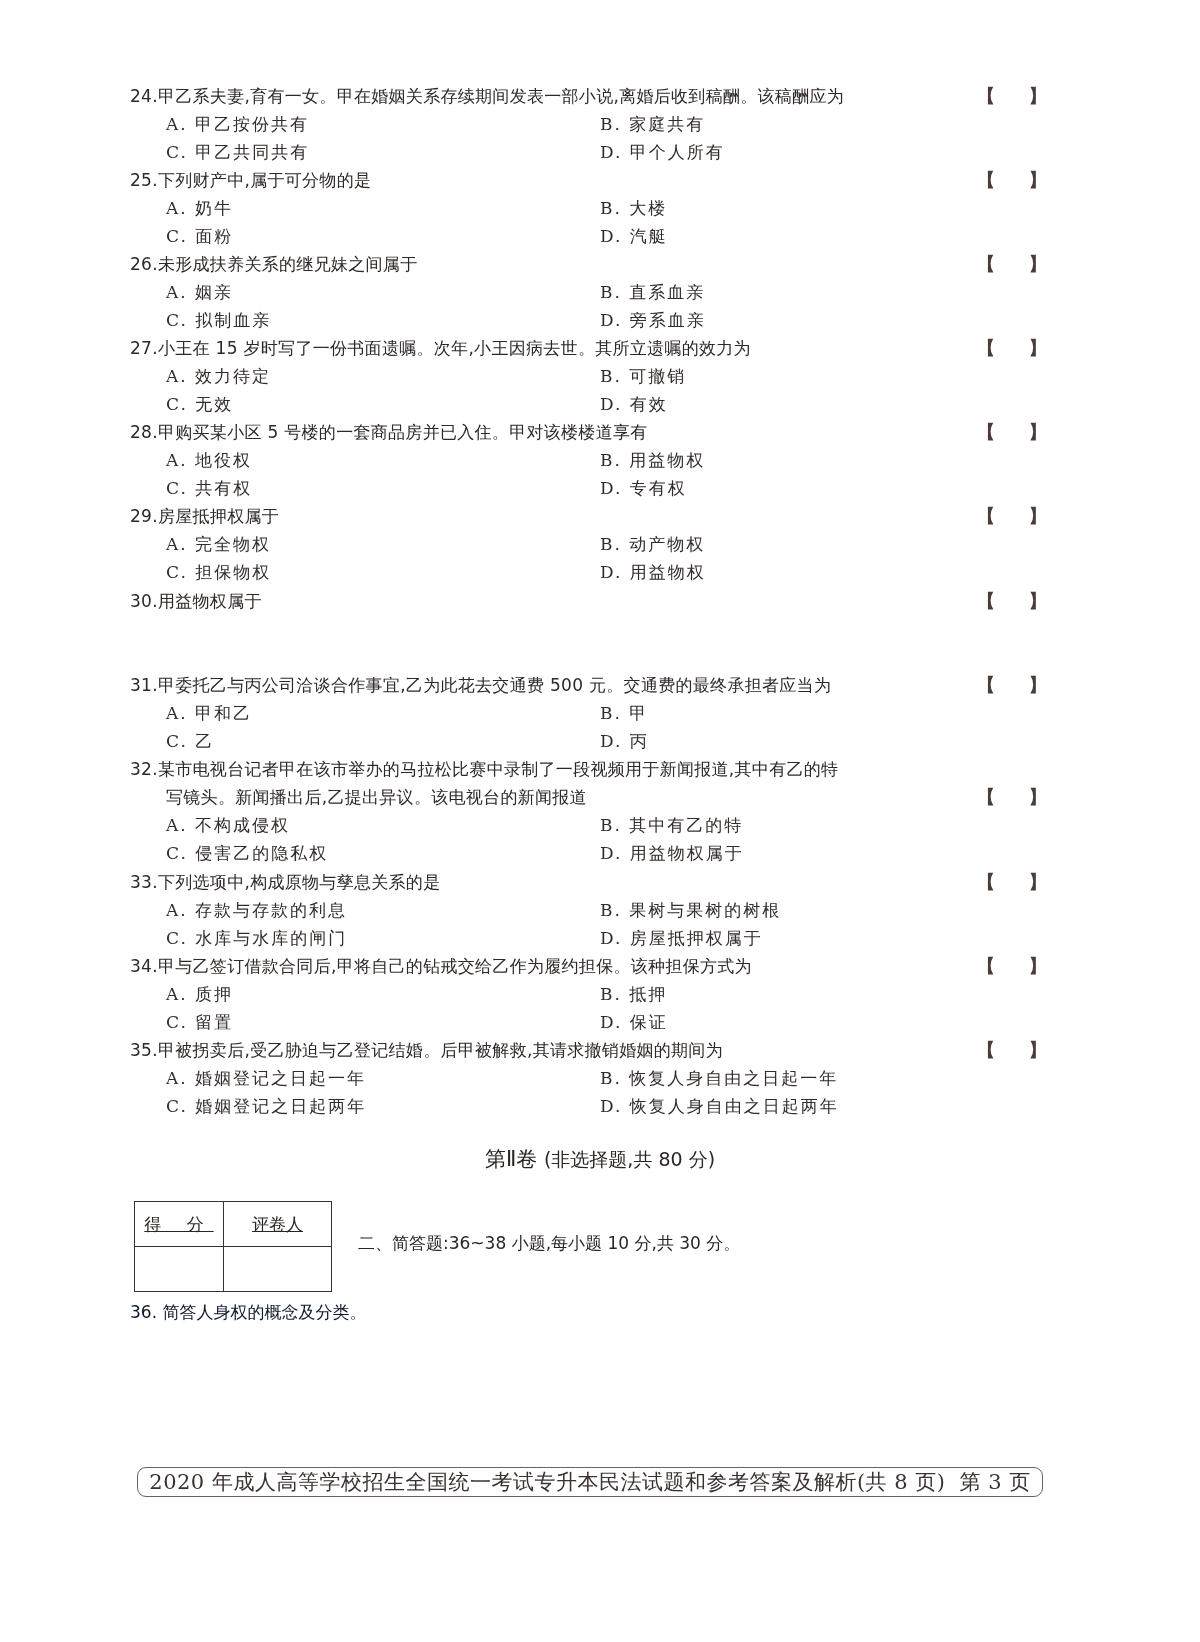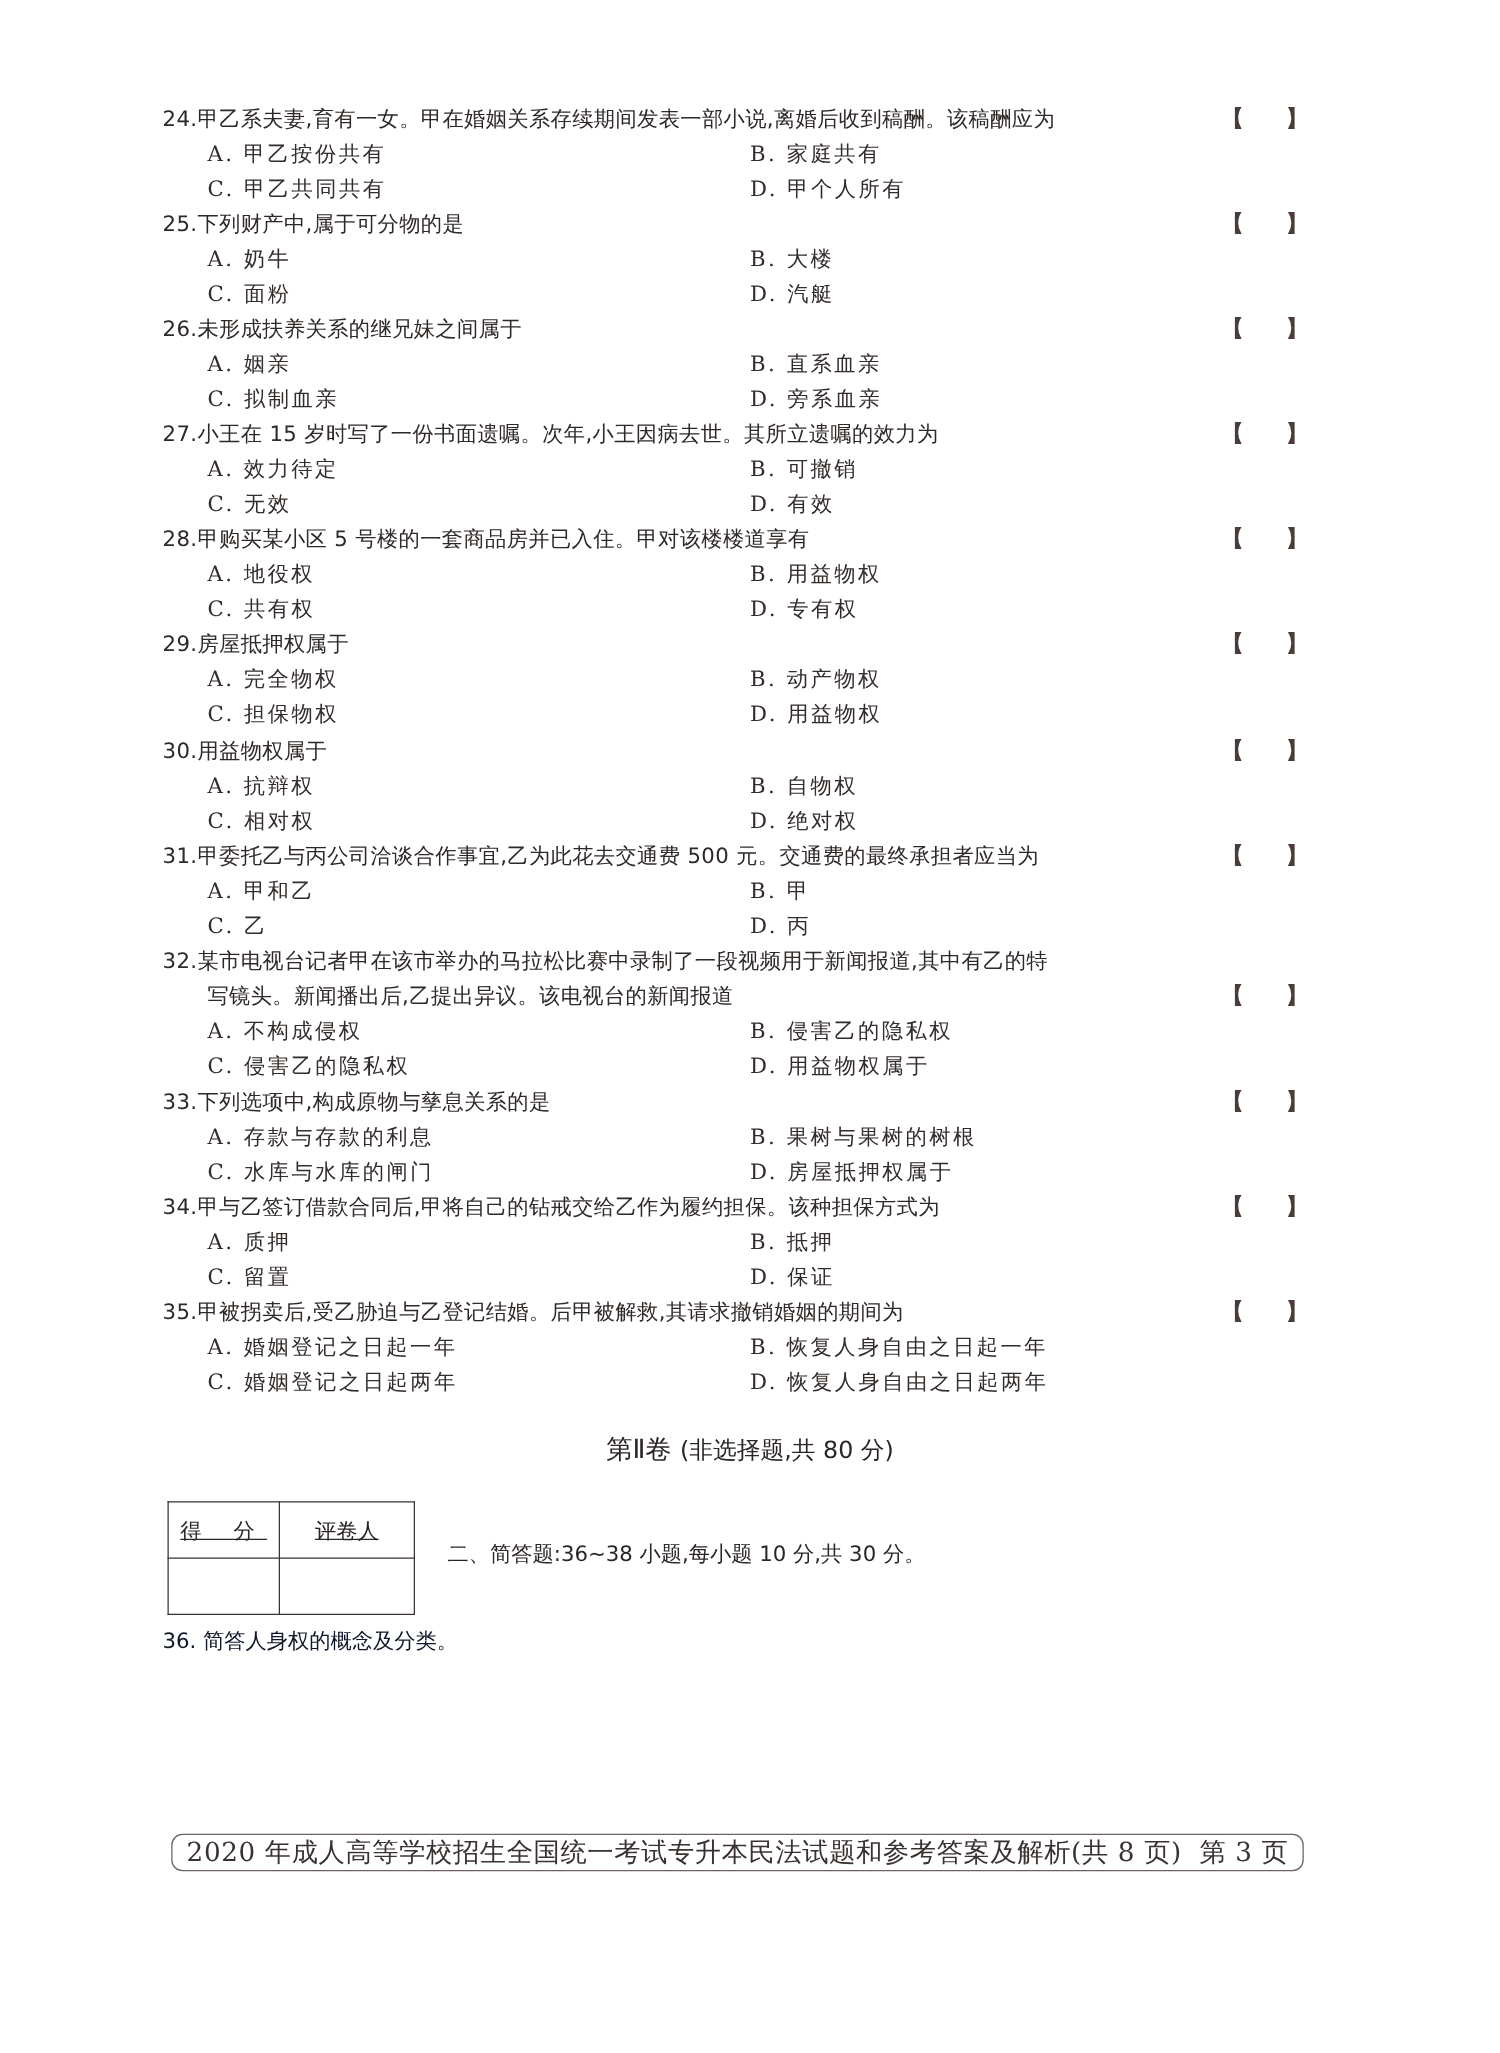--- a/index.html
+++ b/index.html
@@ -153,26 +153,20 @@
   </div>
 
   <div class="q" style="top:587px">
     <div class="line stem">
       <span>30.</span><span>用益物权属于</span>
       <span class="bracket">
           <span class="br">【</span>
           <span class="br">】</span>
         </span>
     </div>
-    <div class="opts">
-      <span class="opt a">A. 抗辩权</span>
-      <span class="opt b">B. 自物权</span>
-      <span class="opt c">C. 相对权</span>
-      <span class="opt d">D. 绝对权</span>
-    </div>
   </div>
 
   <div class="q" style="top:671px">
     <div class="line stem">
       <span>31.</span><span>甲委托乙与丙公司洽谈合作事宜,乙为此花去交通费 500 元。交通费的最终承担者应当为</span>
       <span class="bracket">
           <span class="br">【</span>
           <span class="br">】</span>
         </span>
     </div>
@@ -190,21 +184,21 @@
     </div>
     <div class="line stem indent">
       <span>写镜头。新闻播出后,乙提出异议。该电视台的新闻报道</span>
       <span class="bracket">
           <span class="br">【</span>
           <span class="br">】</span>
         </span>
     </div>
     <div class="opts">
       <span class="opt a">A. 不构成侵权</span>
-      <span class="opt b">B. 侵害乙的隐私权</span>
+      <span class="opt b">B. 其中有乙的特</span>
       <span class="opt c">C. 侵害乙的隐私权</span>
       <span class="opt d">D. 用益物权属于</span>
     </div>
   </div>
 
   <div class="q" style="top:868px">
     <div class="line stem">
       <span>33.</span><span>下列选项中,构成原物与孳息关系的是</span>
       <span class="bracket">
           <span class="br">【</span>

